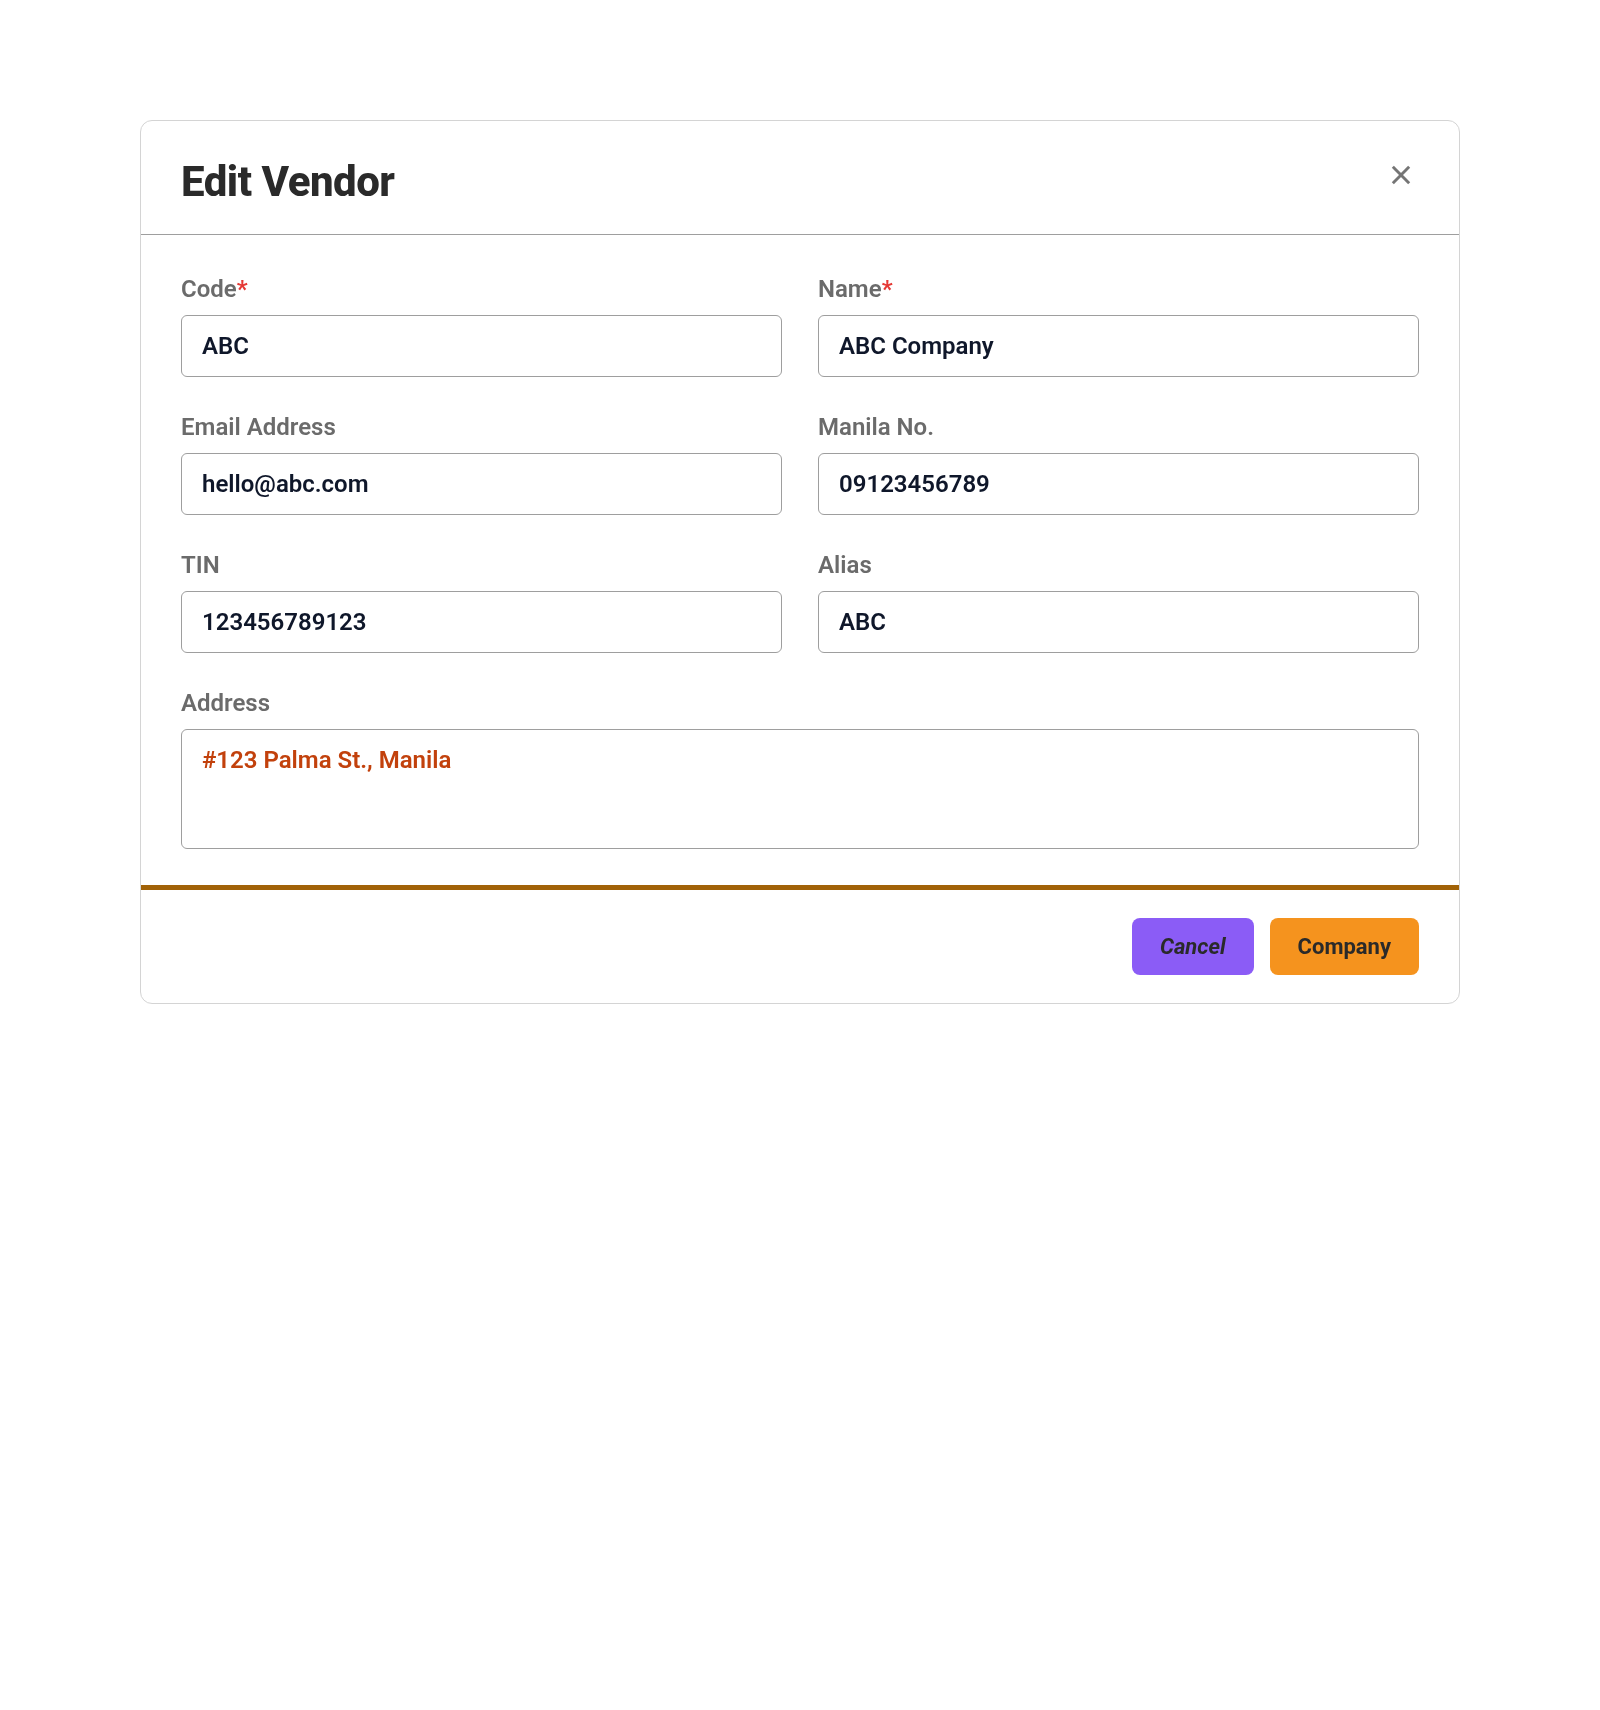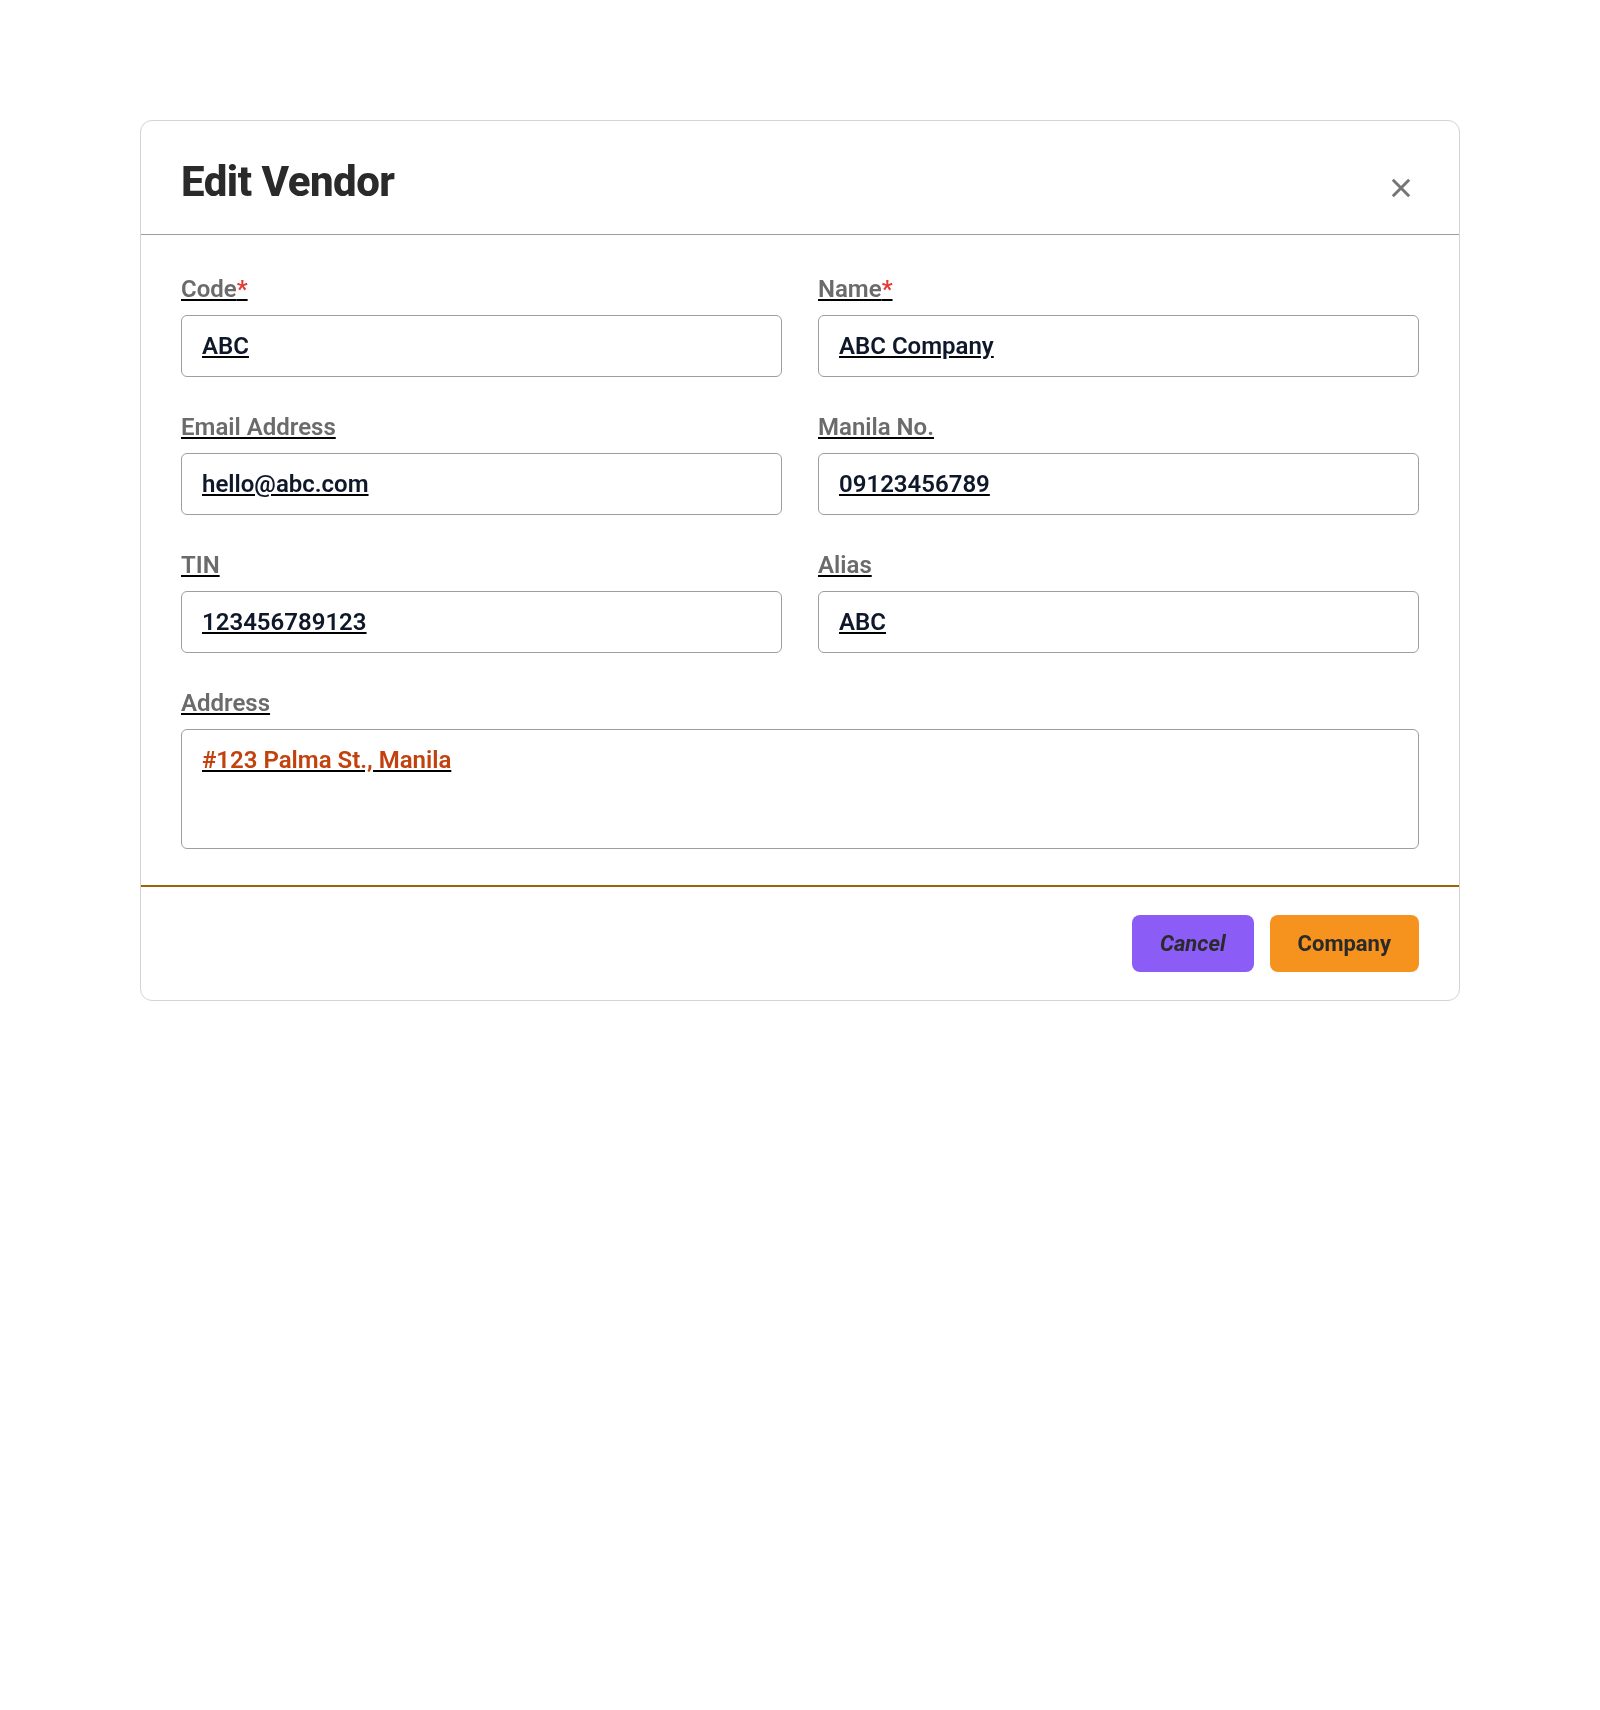--- a/index.html
+++ b/index.html
@@ -19,21 +19,21 @@
     .modal {
       background: #ffffff;
       border: 1px solid #d4d4d4;
       border-radius: 12px;
       overflow: hidden;
     }
     
     .modal-header {
       display: flex;
       justify-content: space-between;
-      align-items: flex-end;
+      align-items: flex-start;
       padding: 36px 40px 28px 40px;
       border-bottom: 1px solid #9e9e9e;
     }
     
     .modal-title {
       font-size: 42px;
       font-weight: 800;
       color: #2a2a2a;
       letter-spacing: -0.5px;
     }
@@ -50,22 +50,21 @@
     
     .close-btn svg {
       width: 28px;
       height: 28px;
       stroke: #757575;
       stroke-width: 2.5;
     }
     
     .modal-body {
       padding: 40px 40px 36px 40px;
-      border-bottom: 2px solid #a16207;
-      text-decoration: underline;
+      border-bottom: 5px solid #a16207;
     }
     
     .form-row {
       display: flex;
       gap: 36px;
       margin-bottom: 36px;
     }
     
     .form-row:last-child {
       margin-bottom: 0;

